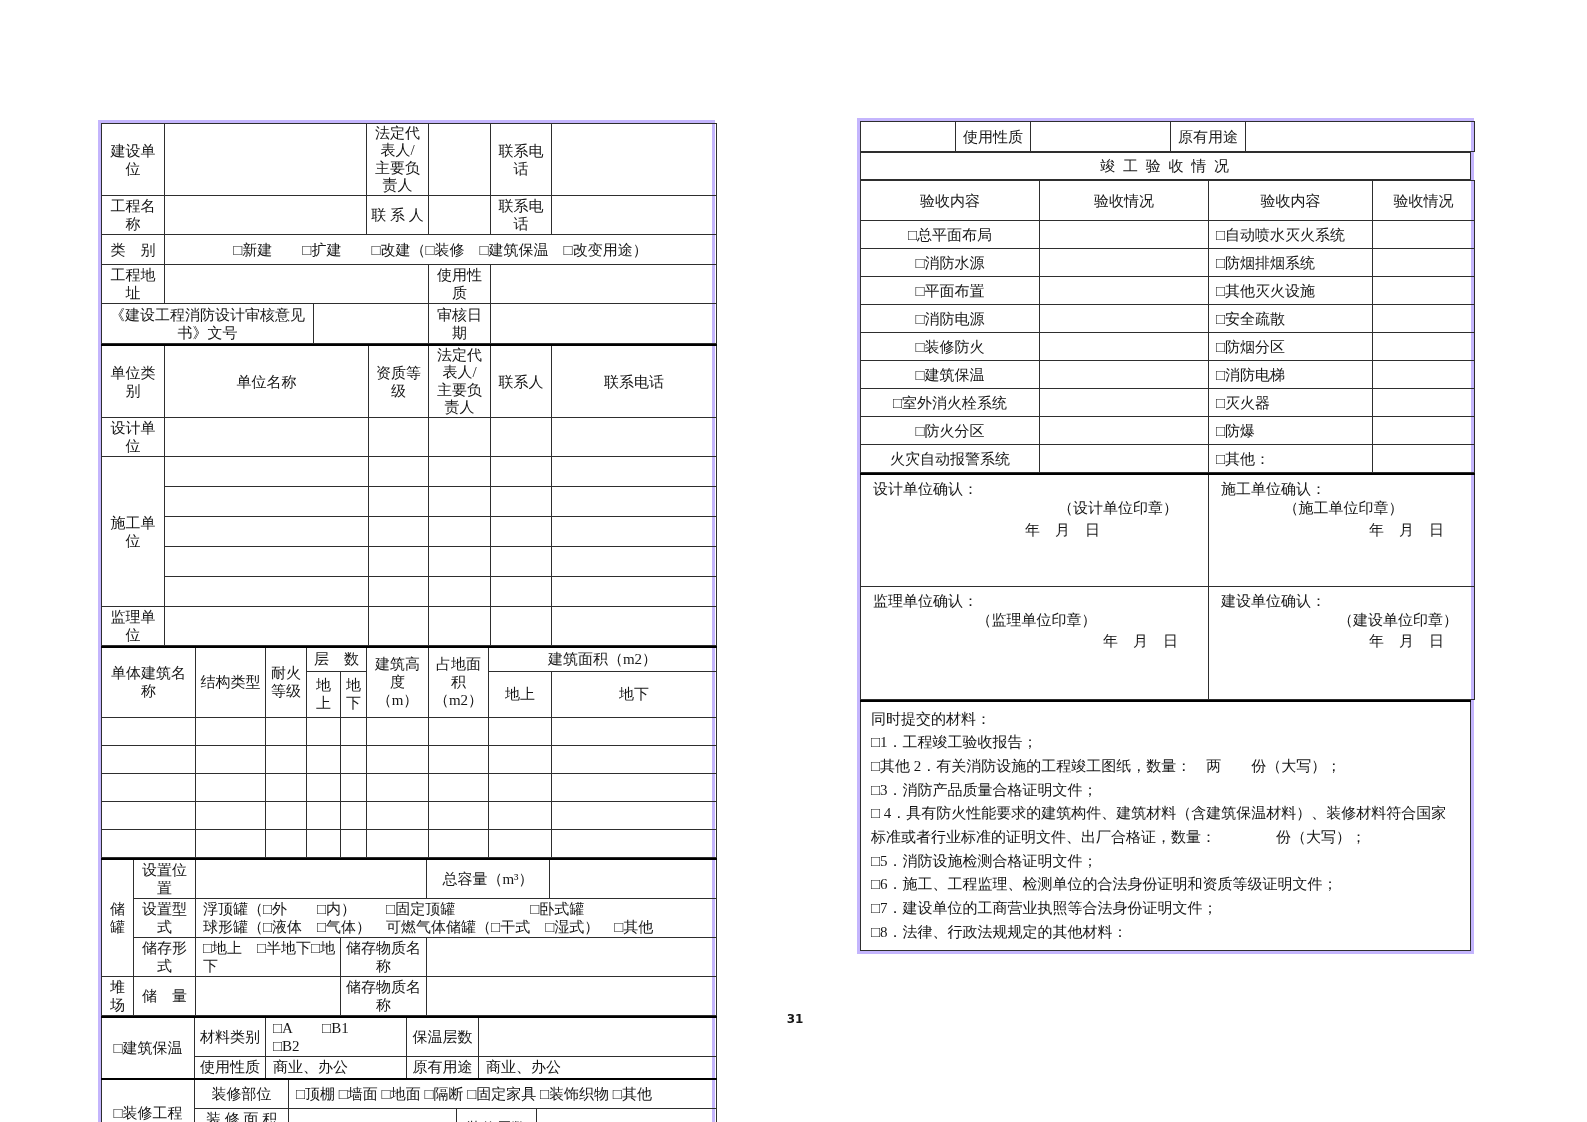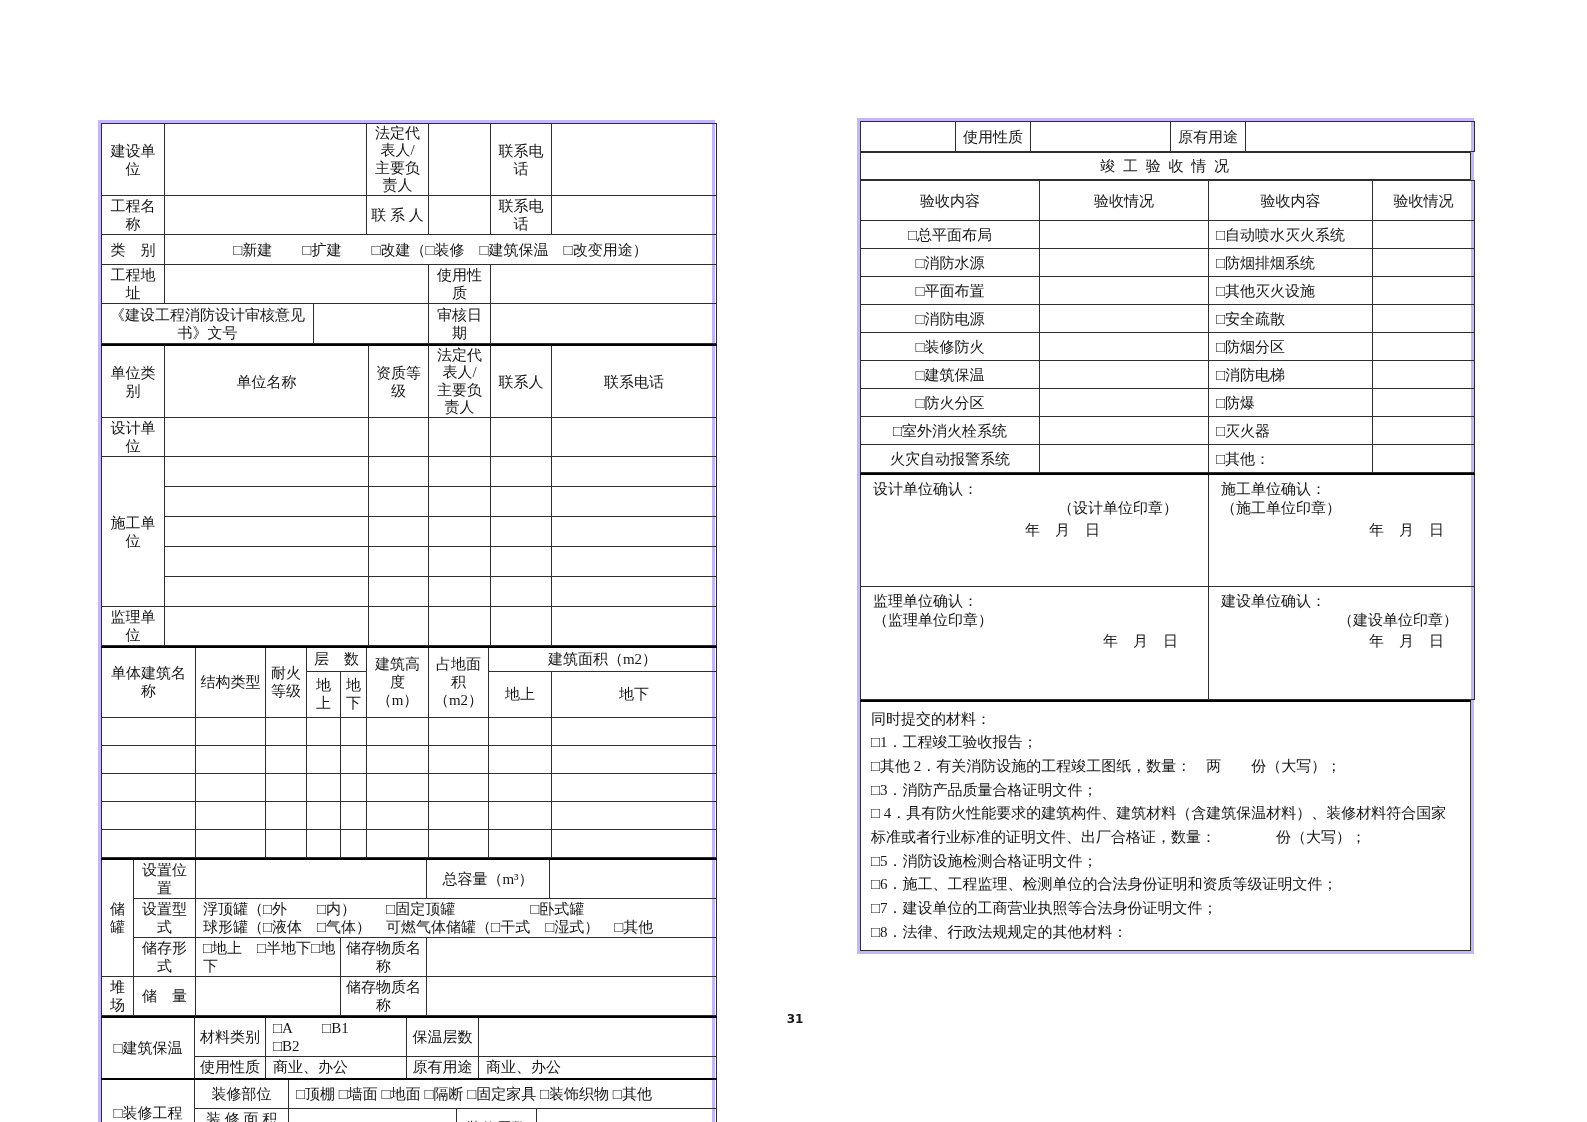--- a/index.html
+++ b/index.html
@@ -21,21 +21,21 @@
   .sm{font-size:15px;line-height:1.15;}
   .la{text-align:left;padding-left:7px;}
   .title-row td{letter-spacing:2px;}
   
   td.cc{vertical-align:top;padding:0;}
   .cbox{display:flex;flex-direction:column;height:100%;box-sizing:border-box;padding:5px 8px 4px 12px;}
   .c-title{text-align:left;}
   .c-fill{flex:1;}
   .c-seal,.c-date{line-height:1.45;}
   .ar{text-align:right;}
-  .al{text-align:left;}
+  .al{text-align:center;}
   .pr-lg{padding-right:100px;}
   .pr-sm{padding-right:22px;}
   .pr-xs{padding-right:8px;}
   
   td.mat{vertical-align:top;text-align:left;padding:6px 10px;}
   .mat-line{line-height:1.58;white-space:pre-line;}
   #page-num{
     position:absolute;left:770px;top:1012px;width:50px;text-align:center;
     font-family:"DejaVu Sans","Liberation Sans",sans-serif;font-size:12px;font-weight:700;
   }
@@ -412,29 +412,29 @@
           <td class="la">□防烟分区</td>
           <td></td>
         </tr>
     <tr style="height:28px">
           <td>□建筑保温</td>
           <td></td>
           <td class="la">□消防电梯</td>
           <td></td>
         </tr>
     <tr style="height:28px">
+          <td>□室外消火栓系统</td>
+          <td></td>
+          <td class="la">□灭火器</td>
+          <td></td>
+        </tr>
+    <tr style="height:28px">
           <td>□防火分区</td>
           <td></td>
           <td class="la">□防爆</td>
-          <td></td>
-        </tr>
-    <tr style="height:28px">
-          <td>□室外消火栓系统</td>
-          <td></td>
-          <td class="la">□灭火器</td>
           <td></td>
         </tr>
     <tr style="height:28px">
           <td>火灾自动报警系统</td>
           <td></td>
           <td class="la">□其他：</td>
           <td></td>
         </tr>
   </tbody>
     </table>

